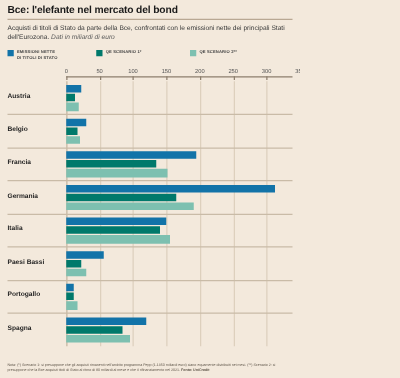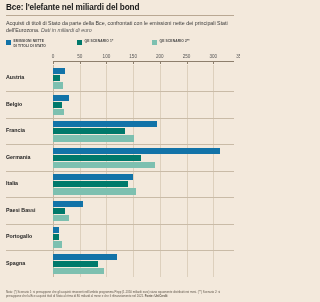--- a/index.html
+++ b/index.html
@@ -155,21 +155,21 @@
   }
   .footnote .src {
     font-weight: bold;
   }
 </style>
 </head>
 <body>
 
 <div class="page">
 
-  <div class="title">Bce: l'elefante nel miliardi del bond</div>
+  <div class="title">Bce: l'elefante nel mercato del bond</div>
   <div class="rule"></div>
 
   <div class="subtitle">
     <span>Acquisti di titoli di Stato da parte della Bce, confrontati con le emissioni nette dei principali Stati dell'Eurozona.</span>
     <span class="ital">Dati in miliardi di euro</span>
   </div>
 
   <div class="legend">
     <div class="legend-item">
       <span class="swatch" style="background:#1273a8"></span>

